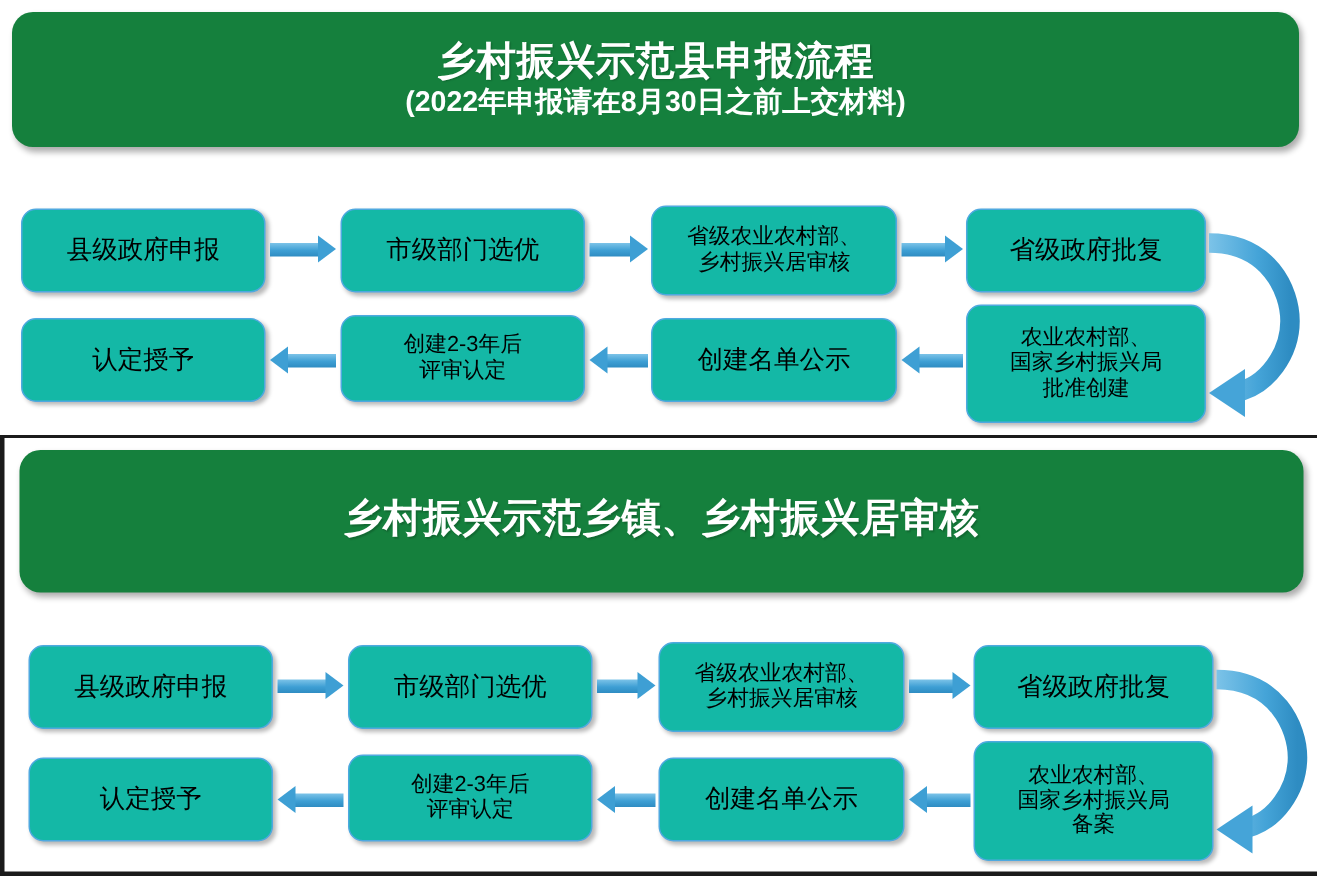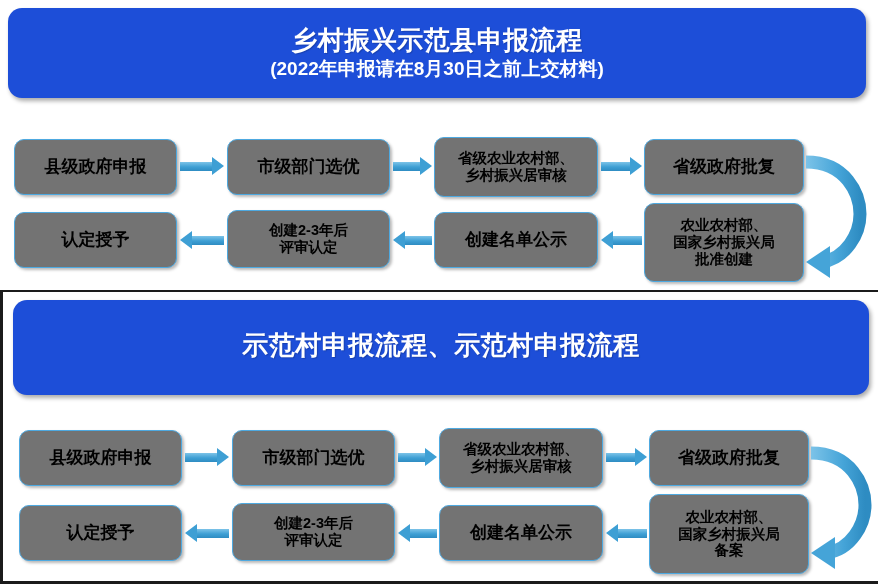--- a/index.html
+++ b/index.html
@@ -14,49 +14,49 @@
   
   .section{position:absolute;left:0;width:878px;}
   #section-1{top:0;height:290px;}
   #section-2{top:290px;height:294px;border-top:2px solid #1b1b1b;
              border-left:3px solid #1b1b1b;border-bottom:3px solid #1b1b1b;
              box-sizing:border-box;}
 
   
   .banner{
     position:absolute;
-    background:#1d4ed8;
+    background:#15803d;
     border-radius:14px;
     box-shadow:2px 3px 4px rgba(0,0,0,.33);
     text-align:center;
     display:flex;flex-direction:column;align-items:center;justify-content:center;
     color:#ffffff;
   }
   #banner-1{left:8px;top:8px;width:858px;height:90px;}
   #banner-2{left:10px;top:8px;width:856px;height:95px;}
   .banner-title{
     font-size:26px;font-weight:bold;letter-spacing:.5px;
     line-height:1.1;margin-bottom:4px;
     text-shadow:1px 1px 1px rgba(0,0,0,.18);
   }
   .banner-sub{
     font-size:19px;font-weight:bold;line-height:1.1;
   }
 
   
   .box{
     position:absolute;
-    background:#737373;
+    background:#14b8a6;
     border:1.6px solid #4ea9e0;
     border-radius:10px;
     box-shadow:2px 2px 3px rgba(0,0,0,.28);
     display:flex;align-items:center;justify-content:center;
     box-sizing:border-box;
     color:#000000;
-    font-weight:bold;
+    font-weight:normal;
     text-align:center;
   }
   .box .txt{line-height:1.16;white-space:pre-line;}
   .box.one-line .txt{font-size:17px;}
   .box.multi .txt{font-size:14.5px;text-align:center;}
 
   
   .arrow{position:absolute;height:19px;}
   .arrow .shaft{
     position:absolute;top:5px;height:9px;
@@ -153,21 +153,21 @@
       </defs>
       <path d="M6 12 C 46 12, 60 44, 60 64 C 60 84, 46 108, 22 112" fill="none" stroke="url(#cg1)" stroke-width="13" stroke-linecap="butt"></path>
       <polygon points="30,96 30,128 6,112" fill="#45a4d8"></polygon>
     </svg>
 
   </div>
 
   <div class="section" id="section-2">
 
     <div class="banner" id="banner-2">
-      <div class="banner-title">示范村申报流程、示范村申报流程</div>
+      <div class="banner-title">乡村振兴示范乡镇、乡村振兴居审核</div>
     </div>
 
     <div class="box one-line" style="left:16px;top:138px;width:163px;height:56px;">
       <span class="txt">县级政府申报</span>
     </div>
     <div class="box one-line" style="left:229px;top:138px;width:163px;height:56px;">
       <span class="txt">市级部门选优</span>
     </div>
     <div class="box multi" style="left:436px;top:136px;width:164px;height:60px;">
       <span class="txt">省级农业农村部、

